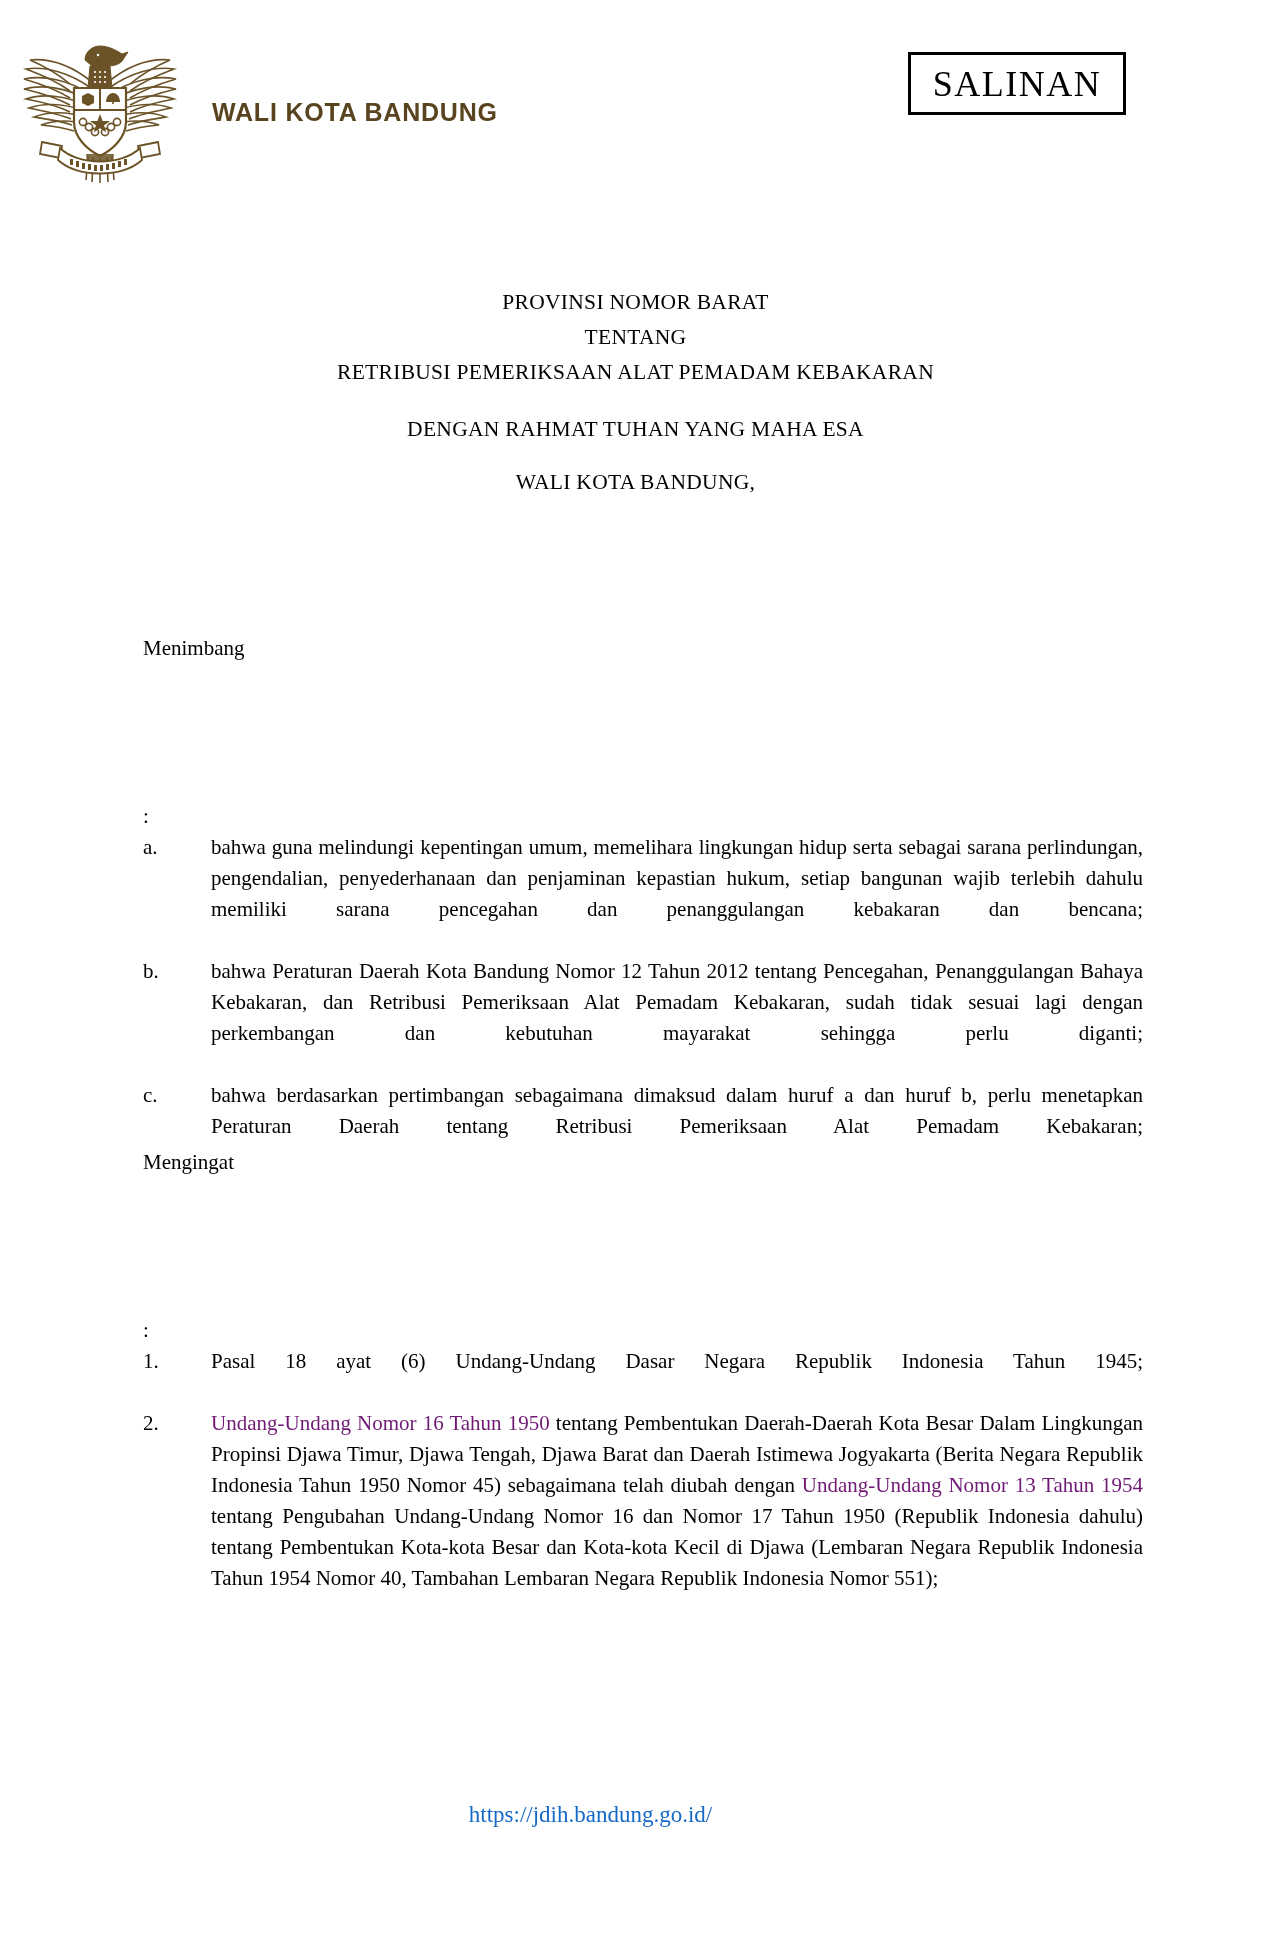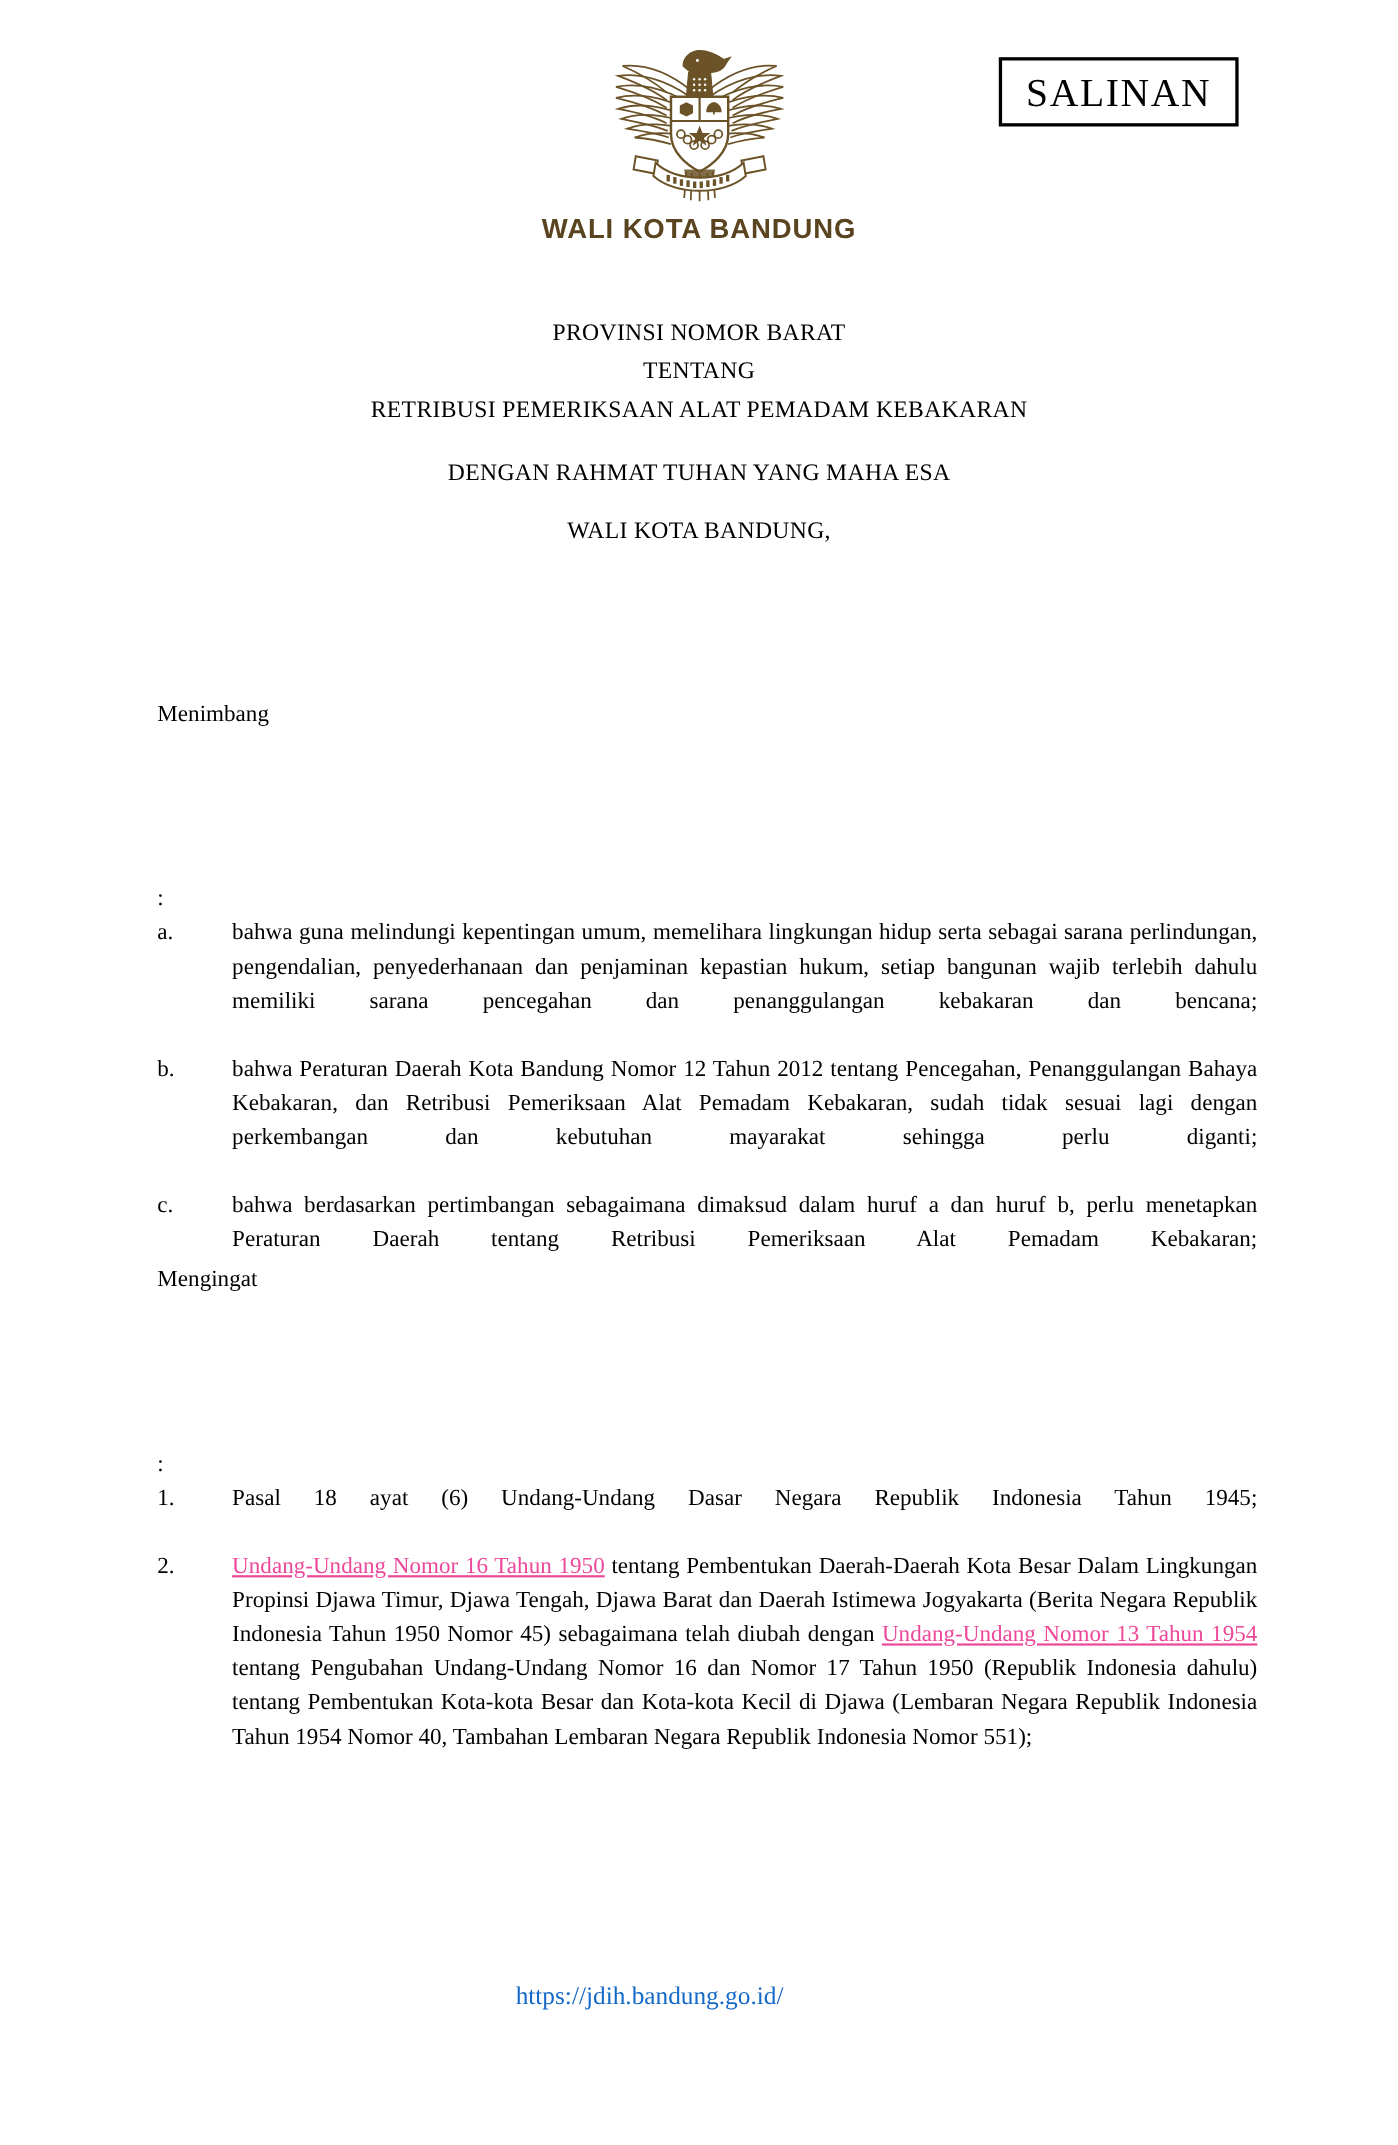--- a/index.html
+++ b/index.html
@@ -38,22 +38,23 @@
     font-family: "Liberation Serif", "DejaVu Serif", serif;
   }
 
   
   .emblem-wrap {
     position: absolute;
     left: 0;
     right: 0;
     top: 30px;
     display: flex;
-    flex-direction: column;
+    flex-direction: row;
     align-items: center;
+    gap: 12px;
   }
   .emblem {
     width: 200px;
     height: 158px;
     display: block;
   }
   .emblem-caption {
     margin-top: 6px;
     font-family: "Liberation Sans", "DejaVu Sans", sans-serif;
     font-weight: bold;
@@ -123,22 +124,21 @@
     margin-left: 24px;
   }
   .item .body::after {
     content: "";
     display: inline-block;
     width: 100%;
   }
   .item.last .body::after { content: none; }
 
   .link {
-    color: #ec4899;
-    text-decoration: underline;
+    color: #701a75;
   }
 
   
   .catchword {
     position: absolute;
     left: 143px;
     width: 1000px;
     text-align: right;
     font-size: 21px;
     line-height: 31px;

